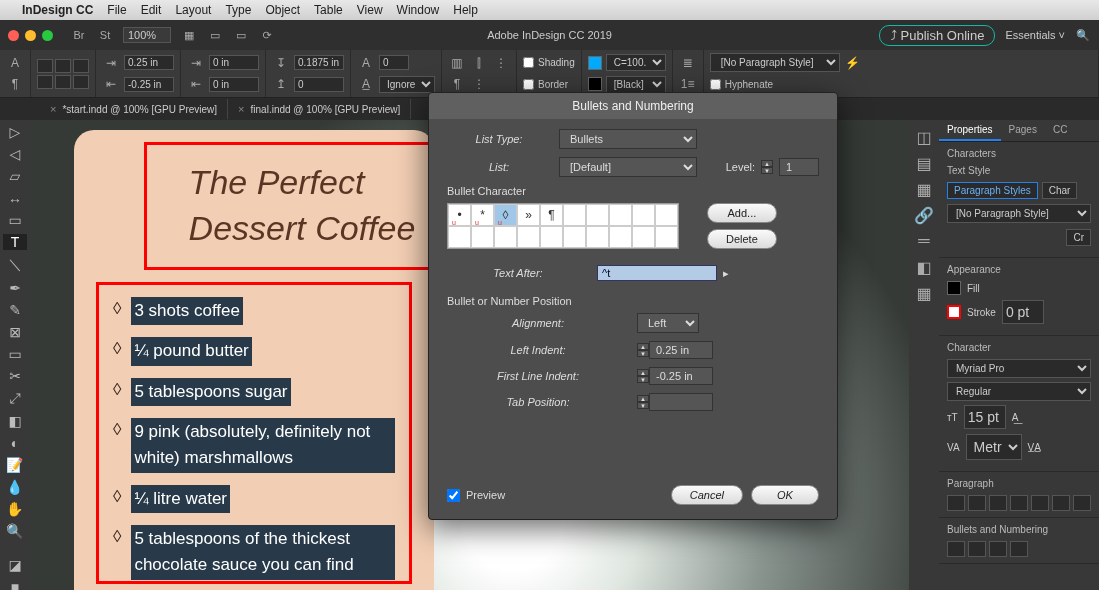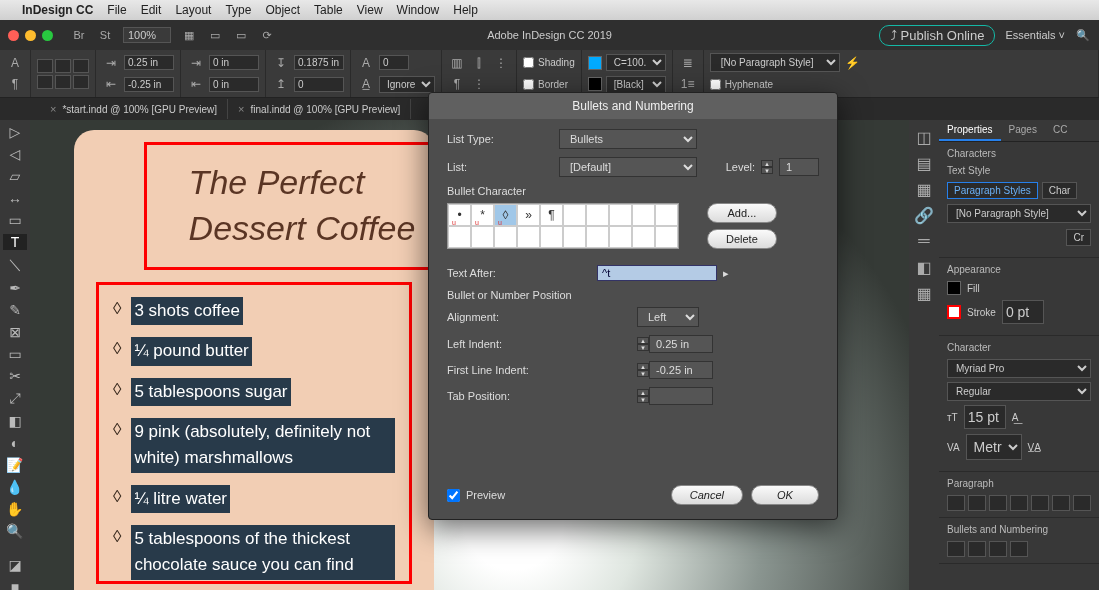--- a/index.html
+++ b/index.html
@@ -54,21 +54,21 @@
 .list-box { position:absolute; left:66px; top:162px; width:316px; height:302px; border:3px solid #fe0000; padding:12px 14px; }
 .list-item { display:flex; align-items:flex-start; gap:10px; margin-bottom:12px; font-size:17px; color:#fff; }
 .list-item .bullet { color:#3a2a1e; font-size:17px; margin-top:2px; }
 .list-item .txt { background:#283a4a; padding:1px 3px; line-height:1.55; }
 
 
 .dialog { position:absolute; left:428px; top:92px; width:410px; height:428px; background:#4d4d4d; border:1px solid #222; box-shadow:0 8px 30px rgba(0,0,0,.6); border-radius:4px; color:#ddd; font-size:11px; }
 .dlg-title { text-align:center; padding:6px 0; background:#606060; border-radius:4px 4px 0 0; font-size:12px; color:#eee; }
 .dlg-body { padding:10px 18px; }
 .dlg-row { display:flex; align-items:center; margin-bottom:8px; }
-.dlg-label { width:112px; text-align:left; padding-right:8px; color:#ddd; }
+.dlg-label { width:112px; text-align:center; padding-right:8px; color:#ddd;font-style:italic; }
 .dlg-field { background:#555; border:1px solid #333; color:#ddd; font-size:11px; padding:2px 6px; }
 .dlg-select { width:138px; background:#555; border:1px solid #333; color:#ddd; font-size:11px; padding:2px 6px; }
 .level-wrap { margin-left:auto; display:flex; align-items:center; gap:6px; }
 .stepper { display:flex; flex-direction:column; }
 .stepper span { width:12px; height:7px; background:#555; border:1px solid #333; font-size:7px; line-height:5px; text-align:center;}
 .section-label { margin-top:8px; margin-bottom:6px; color:#ddd; }
 .bullet-grid { display:flex; }
 .bullet-table { width:232px; height:46px; background:#fff; border:1px solid #999; display:grid; grid-template-columns:repeat(10,1fr); grid-template-rows:repeat(2,1fr); }
 .bullet-cell { border:1px solid #ccc; display:flex; align-items:center; justify-content:center; font-size:12px; color:#333; position:relative;}
 .bullet-cell.sel { background:#a0c7e8; }
@@ -466,21 +466,21 @@
         <button class="dlg-btn">Delete</button>
       </div>
     </div>
 
     <div class="dlg-row" style="margin-top:16px">
       <span class="dlg-label" style="width:150px">Text After:</span>
       <input class="txtafter" value="^t" style="">
       <span style="margin-left:6px">▸</span>
     </div>
 
-    <div class="section-label" style="margin-top:8px">Bullet or Number Position</div>
+    <div class="section-label" style="margin-top:14px">Bullet or Number Position</div>
     <div class="dlg-row pos-row">
       <span class="dlg-label">Alignment:</span>
       <select class="dlg-select align-sel"><option>Left</option></select>
     </div>
     <div class="dlg-row pos-row">
       <span class="dlg-label">Left Indent:</span>
       <div class="stepper">
           <span>▴</span>
           <span>▾</span>
         </div>

